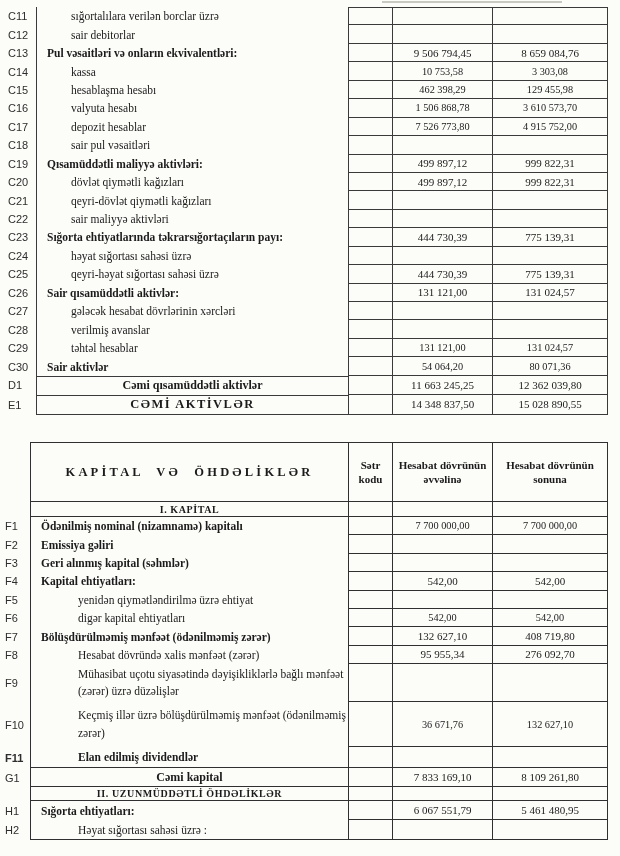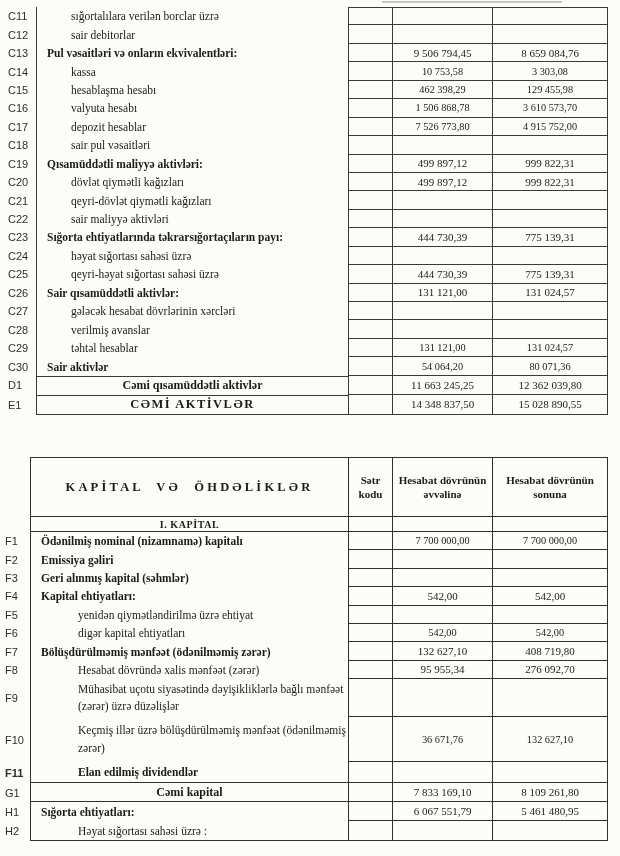--- a/index.html
+++ b/index.html
@@ -45,21 +45,21 @@
   .assets .cod{width:44px;}
   .assets .v1{width:100px;}
   .assets .v2{width:116px;}
   .assets .cod,.assets .val{border-left:1px solid #3a3a3a;border-bottom:1px solid #3a3a3a;}
   .assets .v2{border-right:1px solid #3a3a3a;}
   .assets .trow:first-child .cod,.assets .trow:first-child .val{border-top:1px solid #3a3a3a;}
   .assets .trow.rule-top .lbl{border-top:1px solid #3a3a3a;}
   .assets .trow.rule-bottom .lbl{border-bottom:1px solid #3a3a3a;}
 
   
-  .cap{top:457px;width:608px;}
+  .cap{top:442px;width:608px;}
   .cap .gut{width:30px;padding-left:5px;}
   .cap .lbl{width:318px;border-left:1.5px solid #303030;}
   .cap .lbl.sub{padding-left:47px;}
   .cap .cod{width:44px;}
   .cap .v1{width:100px;}
   .cap .v2{width:116px;}
   .cap .cod,.cap .val{border-left:1.5px solid #303030;border-bottom:1.5px solid #303030;}
   .cap .v2{border-right:1.5px solid #303030;}
   .cap .trow.lbl-bb .lbl{border-bottom:1.5px solid #303030;}
   .cap .hrow{height:60px;}
@@ -372,20 +372,27 @@
     </div>
 
     <div class="trow h19 lbl-bb">
       <div class="gut">G1</div>
       <div class="lbl italic center">Cəmi kapital</div>
       <div class="cod"></div>
       <div class="val v1 lg">7 833 169,10</div>
       <div class="val v2 lg">8 109 261,80</div>
     </div>
 
+    <div class="trow h14 lbl-bb">
+      <div class="gut"></div>
+      <div class="lbl section center">II. UZUNMÜDDƏTLİ ÖHDƏLİKLƏR</div>
+      <div class="cod"></div>
+      <div class="val v1"></div>
+      <div class="val v2"></div>
+    </div>
 
     <div class="trow h19">
       <div class="gut">H1</div>
       <div class="lbl bold">Sığorta ehtiyatları:</div>
       <div class="cod"></div>
       <div class="val v1 lg">6 067 551,79</div>
       <div class="val v2 lg">5 461 480,95</div>
     </div>
 
     <div class="trow h20 lbl-bb">

